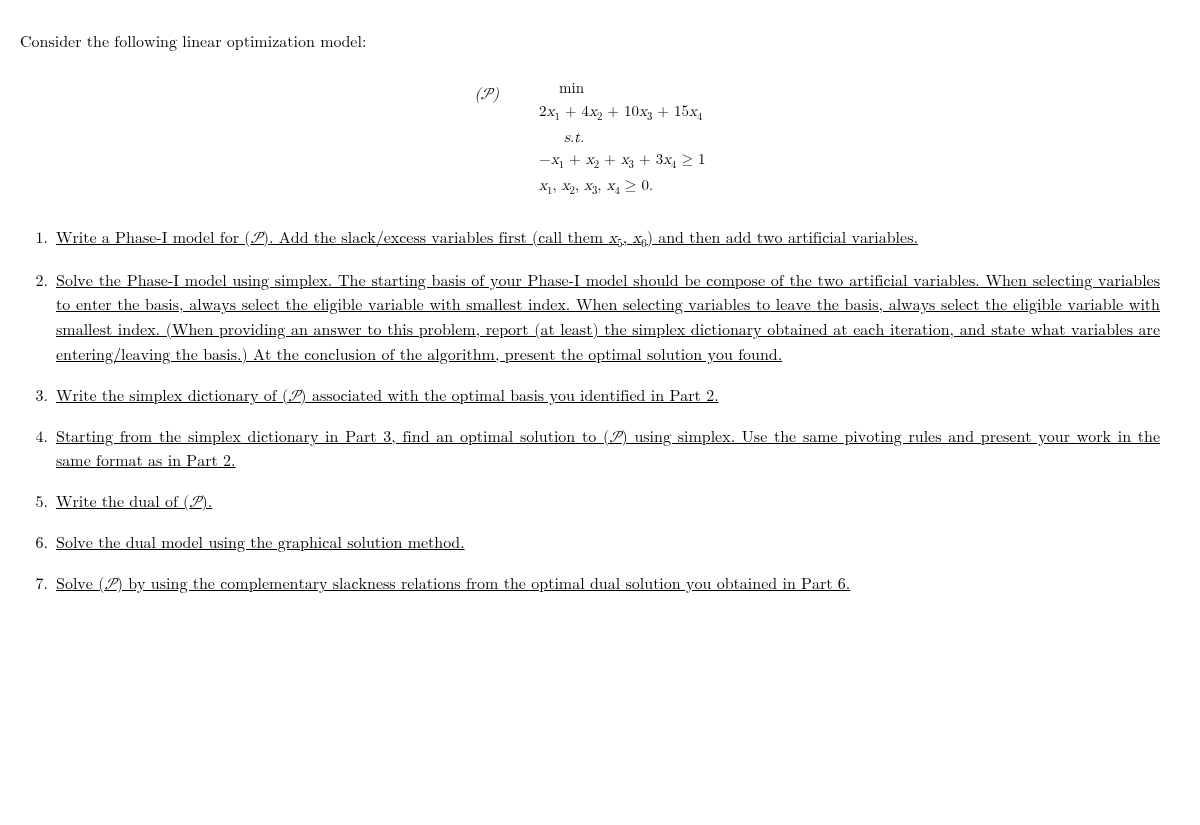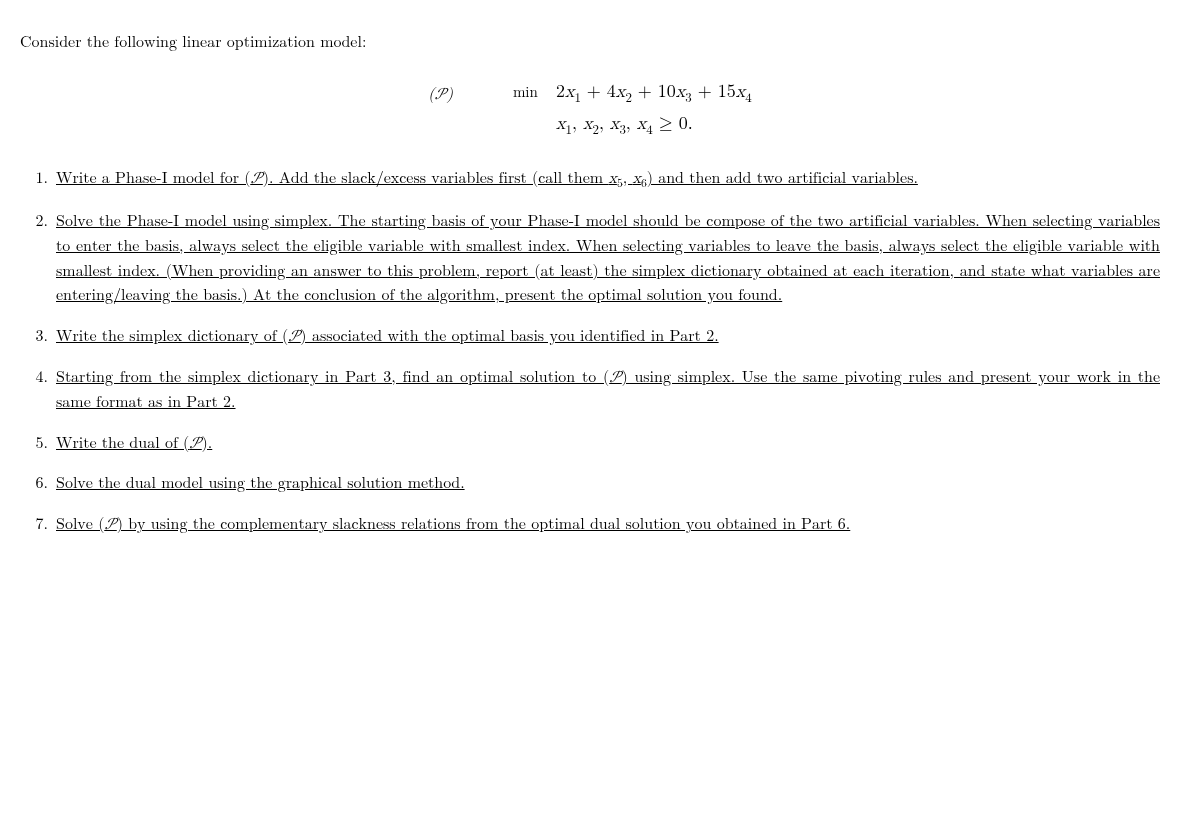--- a/index.html
+++ b/index.html
@@ -44,34 +44,35 @@
       font-size: 16px;
     }
 
     .model-content {
       display: flex;
       flex-direction: column;
     }
 
     .model-row {
       display: flex;
-      flex-direction: row;
+      flex-direction: column;
       align-items: baseline;
       margin-bottom: 2px;
+      justify-content: flex-end;
     }
 
     .model-keyword {
       min-width: 45px;
       text-align: right;
       margin-right: 18px;
       font-size: 15px;
     }
 
     .model-expr {
-      font-size: 18px;
+      font-size: 15px;
     }
 
     .questions {
       margin-top: 8px;
     }
 
     .question-item {
       display: flex;
       flex-direction: row;
       margin-bottom: 16px;
@@ -103,20 +104,26 @@
 <p class="intro">Consider the following linear optimization model:</p>
 
 <div class="optimization-model">
   <div class="model-table">
     <div class="model-label">(<span style="font-style:italic;">𝒫</span>)</div>
     <div class="model-content">
       <div class="model-row">
         <span class="model-keyword">min</span>
         <span class="model-expr">
           2<i>x</i><sub>1</sub> + 4<i>x</i><sub>2</sub> + 10<i>x</i><sub>3</sub> + 15<i>x</i><sub>4</sub>
+        </span>
+      </div>
+      <div class="model-row">
+        <span class="model-keyword"><i>s.t.</i></span>
+        <span class="model-expr">
+          −<i>x</i><sub>1</sub> + <i>x</i><sub>2</sub> + <i>x</i><sub>3</sub> + 3<i>x</i><sub>4</sub> ≥ 1
         </span>
       </div>
       <div class="model-row">
         <span class="model-keyword"></span>
         <span class="model-expr">
           <i>x</i><sub>1</sub>, <i>x</i><sub>2</sub>, <i>x</i><sub>3</sub>, <i>x</i><sub>4</sub> ≥ 0.
         </span>
       </div>
     </div>
   </div>

